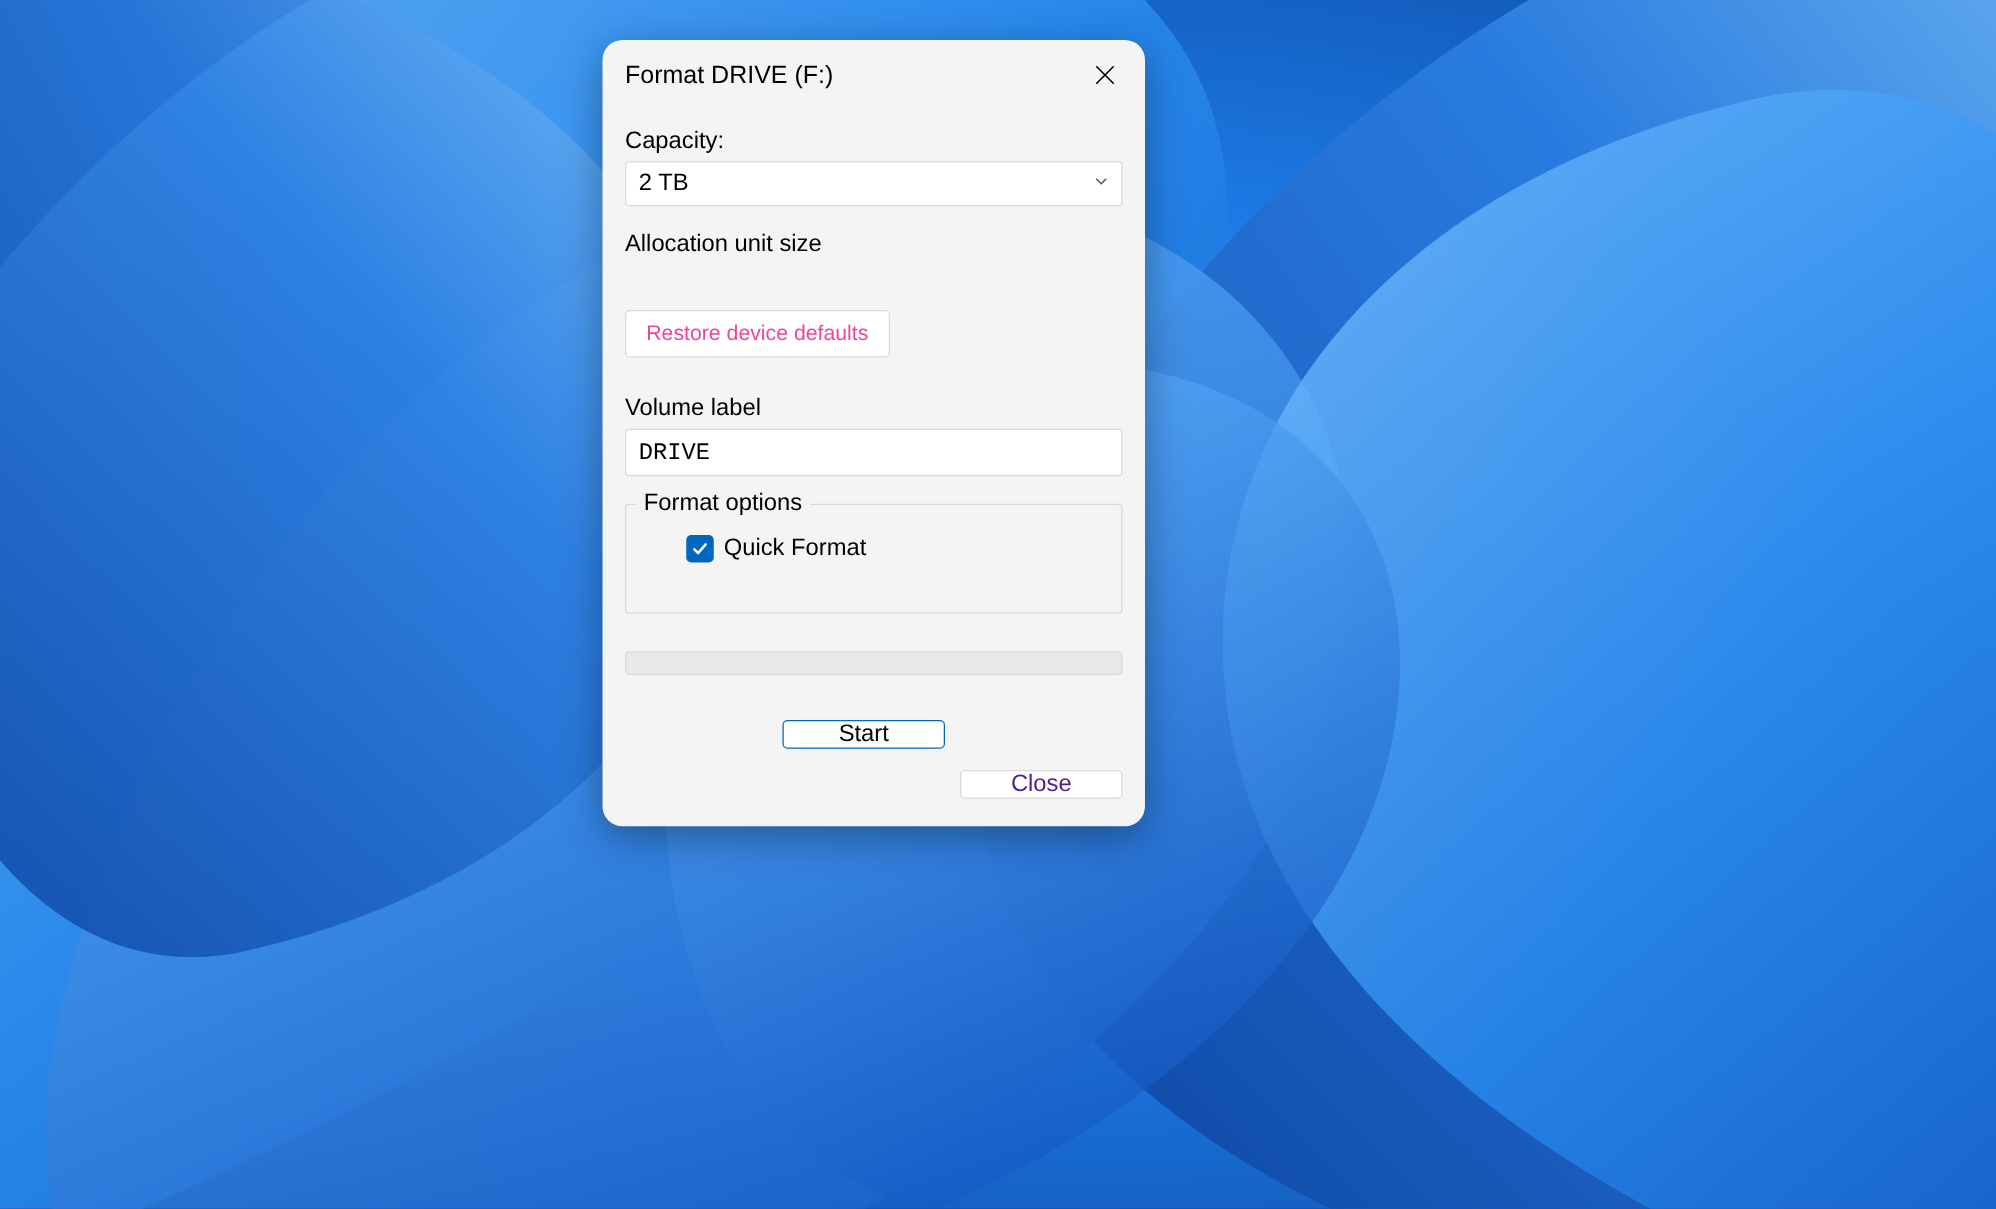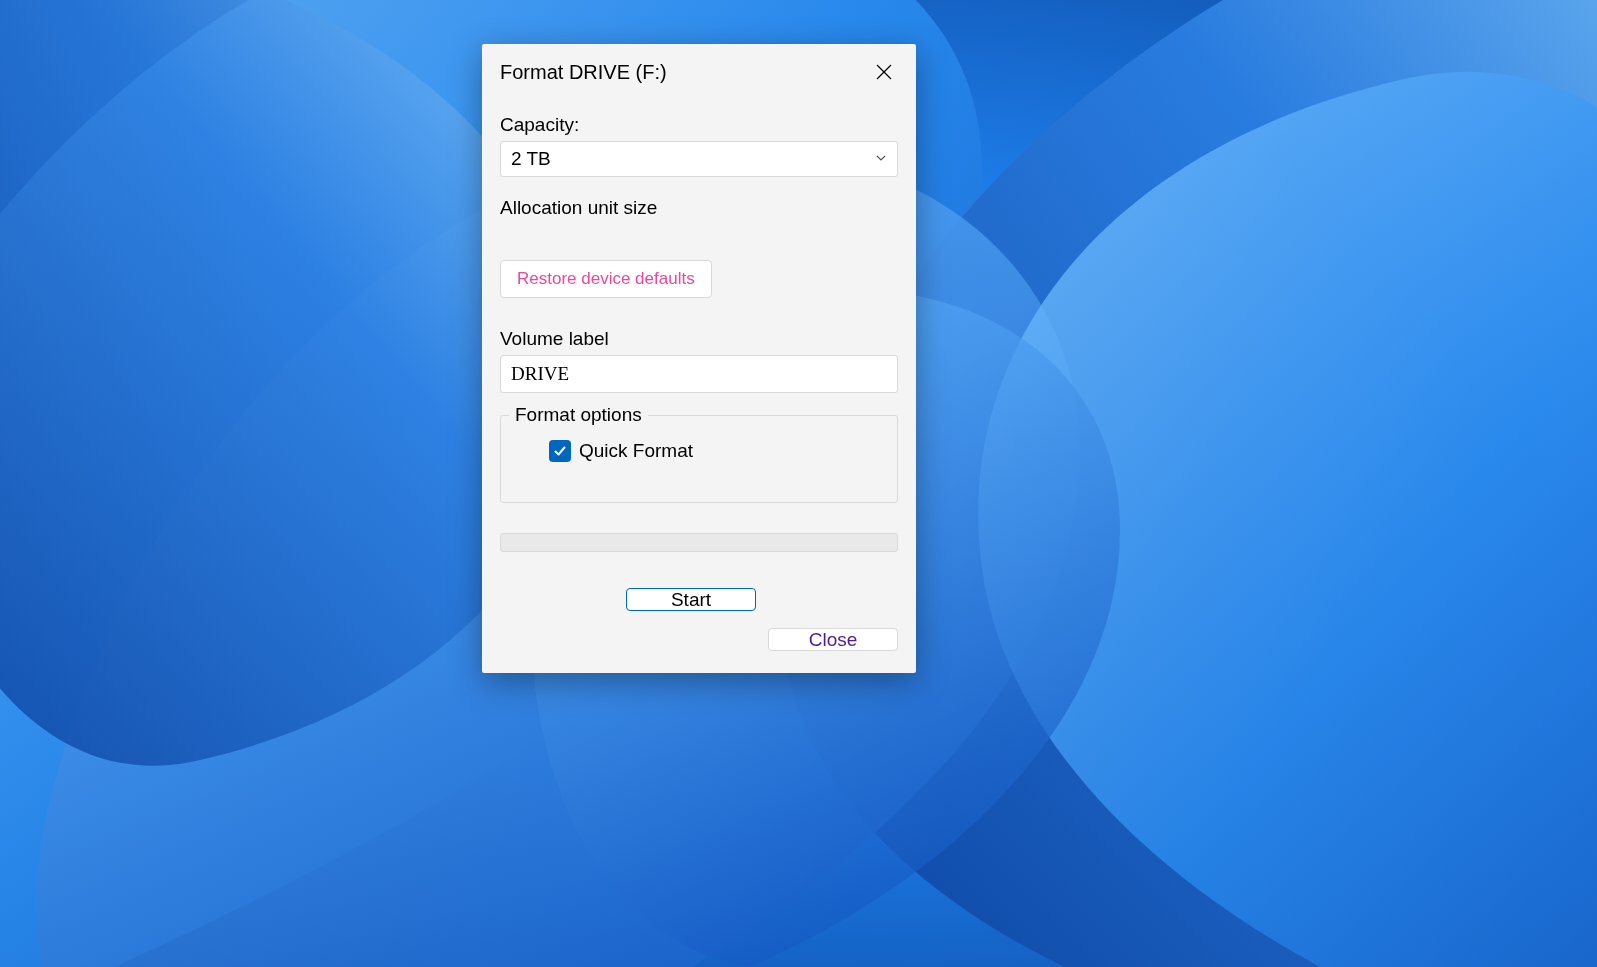--- a/index.html
+++ b/index.html
@@ -19,24 +19,24 @@
       position: absolute;
       top: 0;
       left: 0;
       width: 100%;
       height: 100%;
       z-index: 0;
     }
     .dialog {
       position: absolute;
       left: 482px;
-      top: 44px;
+      top: 32px;
       width: 434px;
       background: #f4f4f4;
-      border-radius: 2px;
+      border-radius: 16px;
       box-shadow: 0 8px 32px rgba(0,0,0,0.35);
       z-index: 10;
       padding-bottom: 22px;
     }
     .titlebar {
       display: flex;
       align-items: center;
       justify-content: space-between;
       padding: 14px 18px 10px 18px;
     }
@@ -105,21 +105,21 @@
     }
     .text-input {
       width: 100%;
       height: 38px;
       background: #fff;
       border: 1px solid #d9d9d9;
       border-radius: 3px;
       padding: 0 10px;
       font-size: 19px;
       color: #000;
-      font-family: Liberation Serif, serif;
+      font-family: Liberation Mono, monospace;
     }
     .fieldset {
       margin-top: 22px;
       border: 1px solid #d9d9d9;
       border-radius: 3px;
       padding: 12px 12px 40px 12px;
       position: relative;
       background: #f4f4f4;
     }
     .fieldset-legend {

